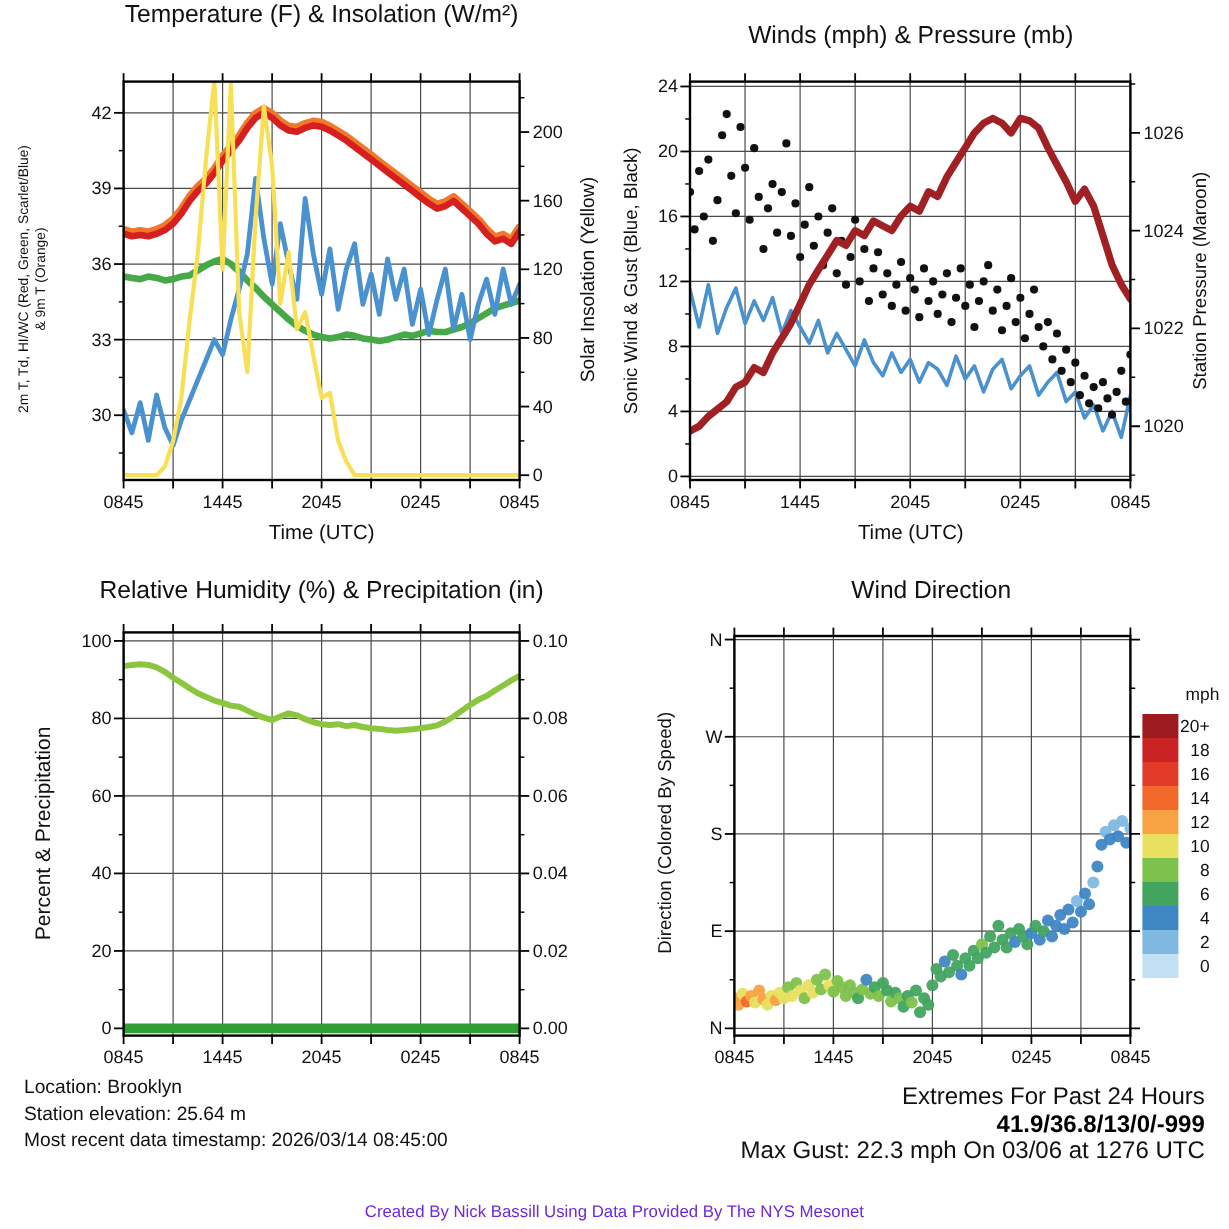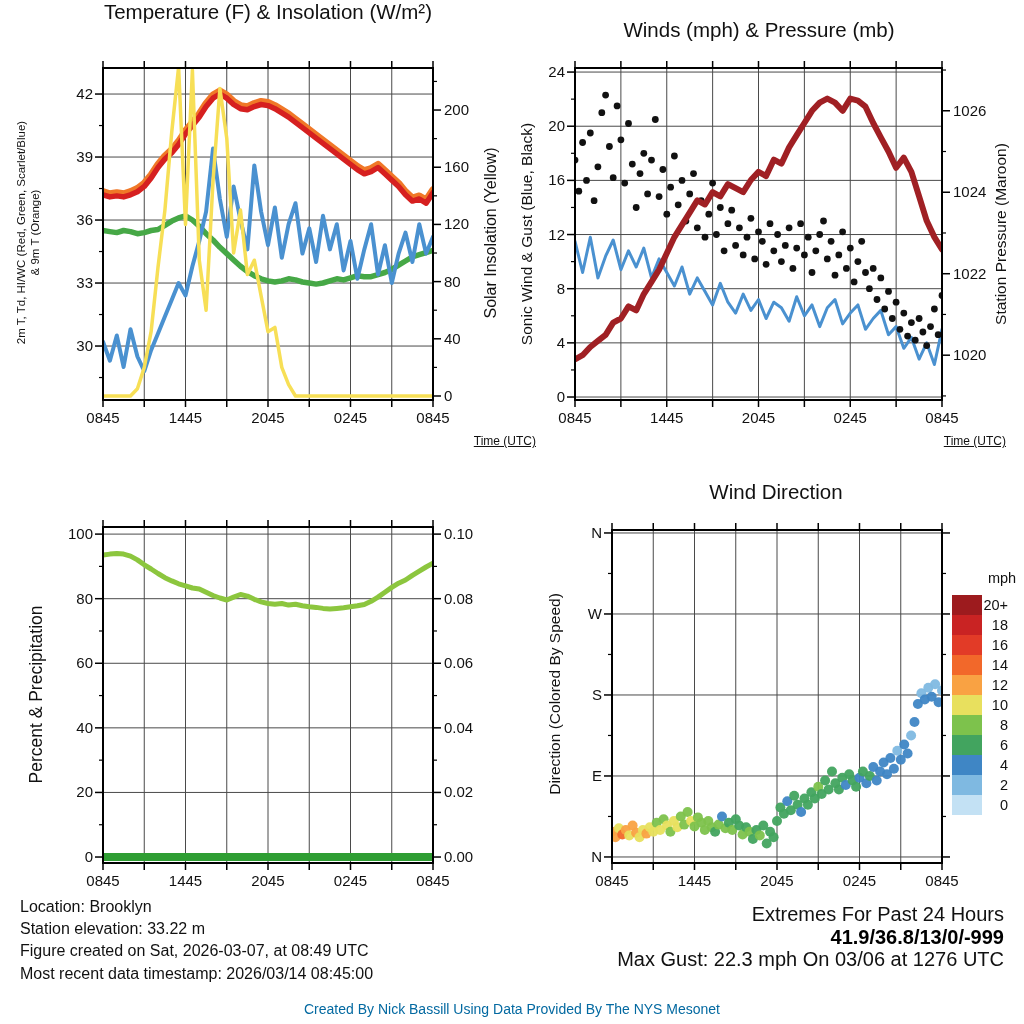--- a/index.html
+++ b/index.html
@@ -1,38 +1,39 @@
 <!DOCTYPE html>
 <html><head>
 <meta charset="utf-8">
 <style>
   html,body{margin:0;padding:0;background:#fff;}
   #canvas{position:relative;width:1024px;height:1024px;background:#fff;
           font-family:"Liberation Sans","DejaVu Sans",sans-serif;color:#111;overflow:hidden;}
   .abs{position:absolute;}
   .chart-title{font-size:20.5px;text-align:center;white-space:nowrap;}
-  .xlabel{font-size:12px;text-align:right;text-decoration:underline;}
+  .xlabel{font-size:17px;text-align:center;}
   .ylabel{transform:rotate(-90deg);text-align:center;white-space:nowrap;}
   .ylabel-sm{font-size:11.5px;line-height:13.5px;}
   .ylabel-md{font-size:15.5px;}
   .ylabel-lg{font-size:17.5px;}
   svg{position:absolute;overflow:visible;}
   svg text{font-family:"Liberation Sans","DejaVu Sans",sans-serif;fill:#111;}
   .footer-left{font-size:16px;line-height:22.2px;}
   .footer-right{font-size:20px;line-height:22.6px;text-align:right;}
   .extremes-red{color:#000000;font-weight:bold;}
-  .credit{font-size:14px;color:#0369a1;text-align:center;width:1024px;}
+  .credit{font-size:14px;color:#6d28d9;text-align:center;width:1024px;}
 </style>
 </head>
 <body>
 
 <div id="canvas">
 
   <div class="abs chart-title" style="left:0;top:18;width:536px;">Temperature (F) &amp; Insolation (W/m²)</div>
   <div class="abs chart-title" style="left:512px;top:18px;width:494px;">Winds (mph) &amp; Pressure (mb)</div>
+  <div class="abs chart-title" style="left:0;top:480px;width:536px;">Relative Humidity (%) &amp; Precipitation (in)</div>
   <div class="abs chart-title" style="left:520px;top:480px;width:512px;">Wind Direction</div>
 
   <div class="abs ylabel ylabel-sm" style="left:-202px;top:219px;width:460px;">
     <div>2m T, Td, HI/WC (Red, Green, Scarlet/Blue)</div>
     <div>&amp; 9m T (Orange)</div>
   </div>
   <div class="abs ylabel ylabel-md" style="left:291px;top:224px;width:400px;font-size:16px;">Solar Insolation (Yellow)</div>
   <div class="abs ylabel ylabel-md" style="left:327px;top:225px;width:400px;">Sonic Wind &amp; Gust (Blue, Black)</div>
   <div class="abs ylabel ylabel-md" style="left:801px;top:225px;width:400px;">Station Pressure (Maroon)</div>
   <div class="abs ylabel ylabel-lg" style="left:-164px;top:684px;width:400px;">Percent &amp; Precipitation</div>
@@ -625,22 +626,21 @@
         <text x="496" y="305" text-anchor="end" font-size="14.5">4</text>
         <rect x="440" y="310" width="30" height="20" fill="#7fb9e1"></rect>
         <text x="496" y="325" text-anchor="end" font-size="14.5">2</text>
         <rect x="440" y="330" width="30" height="20" fill="#c3e1f4"></rect>
         <text x="496" y="345" text-anchor="end" font-size="14.5">0</text>
       </g>
     </svg>
 
   <div class="abs footer-left" style="left:20px;top:896px;">
     <div>Location: Brooklyn</div>
-    <div>Station elevation: 33.22 m</div>
-    <div>Figure created on Sat, 2026-03-07, at 08:49 UTC</div>
+    <div>Station elevation: 25.64 m</div>
     <div>Most recent data timestamp: 2026/03/14 08:45:00</div>
   </div>
 
   <div class="abs footer-right" style="left:512px;top:903px;width:492px;">
     <div>Extremes For Past 24 Hours</div>
     <div class="extremes-red">41.9/36.8/13/0/-999</div>
     <div>Max Gust: 22.3 mph On 03/06 at 1276 UTC</div>
   </div>
 
   <div class="abs credit" style="left:0;top:1001px;">Created By Nick Bassill Using Data Provided By The NYS Mesonet</div>

